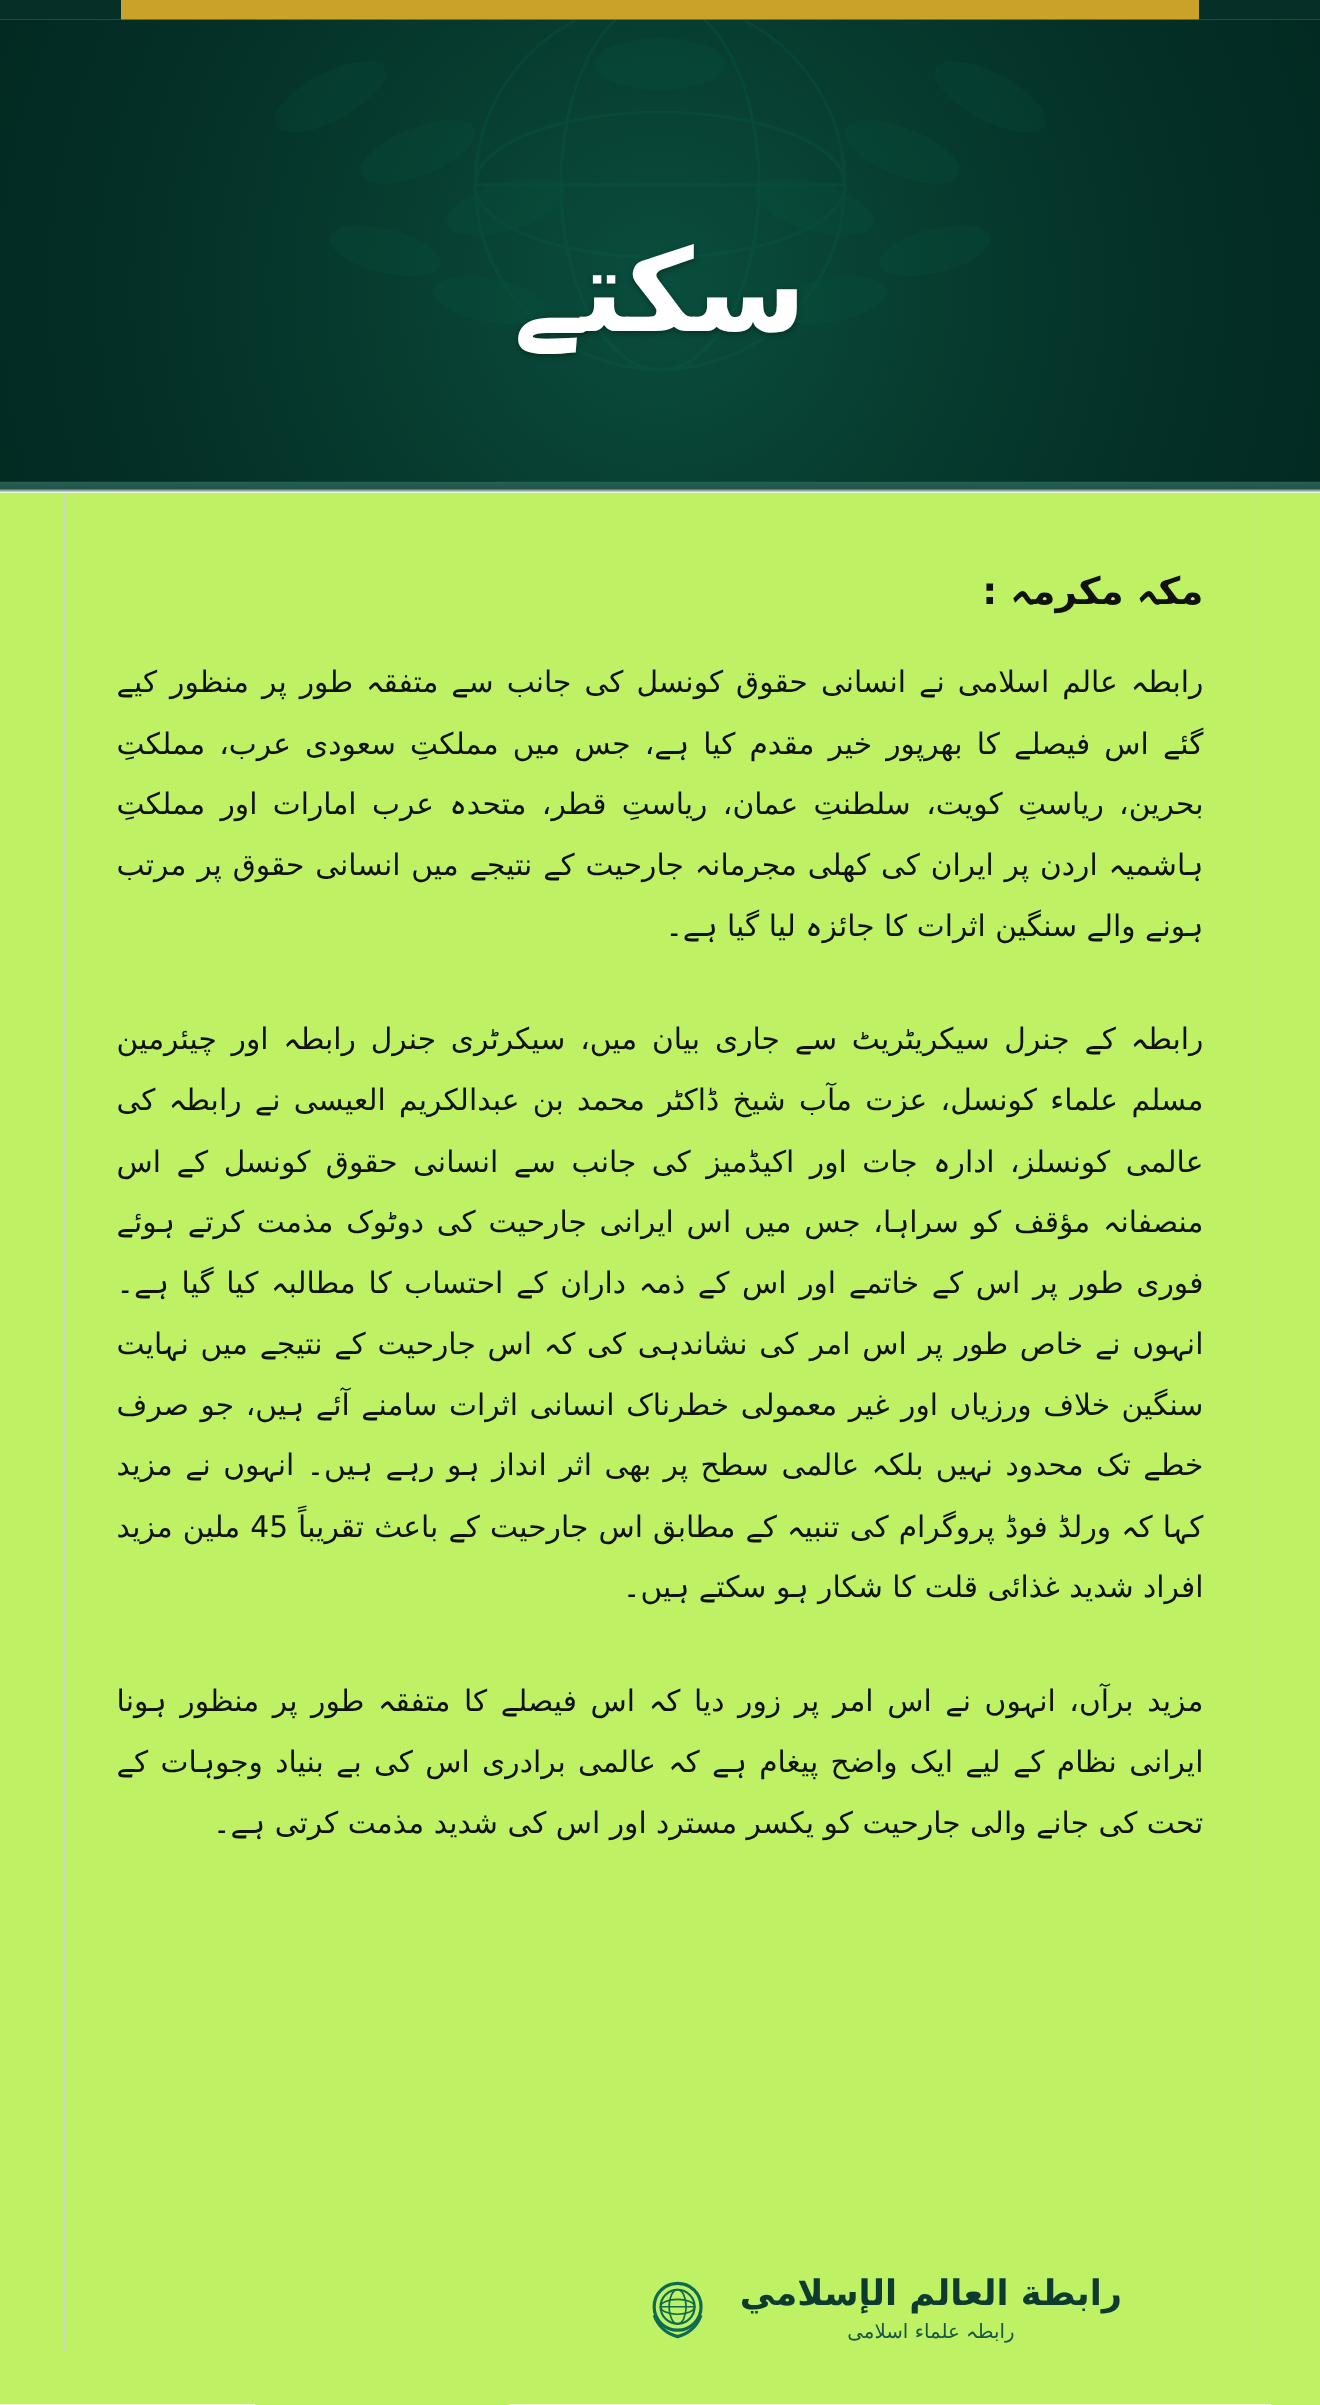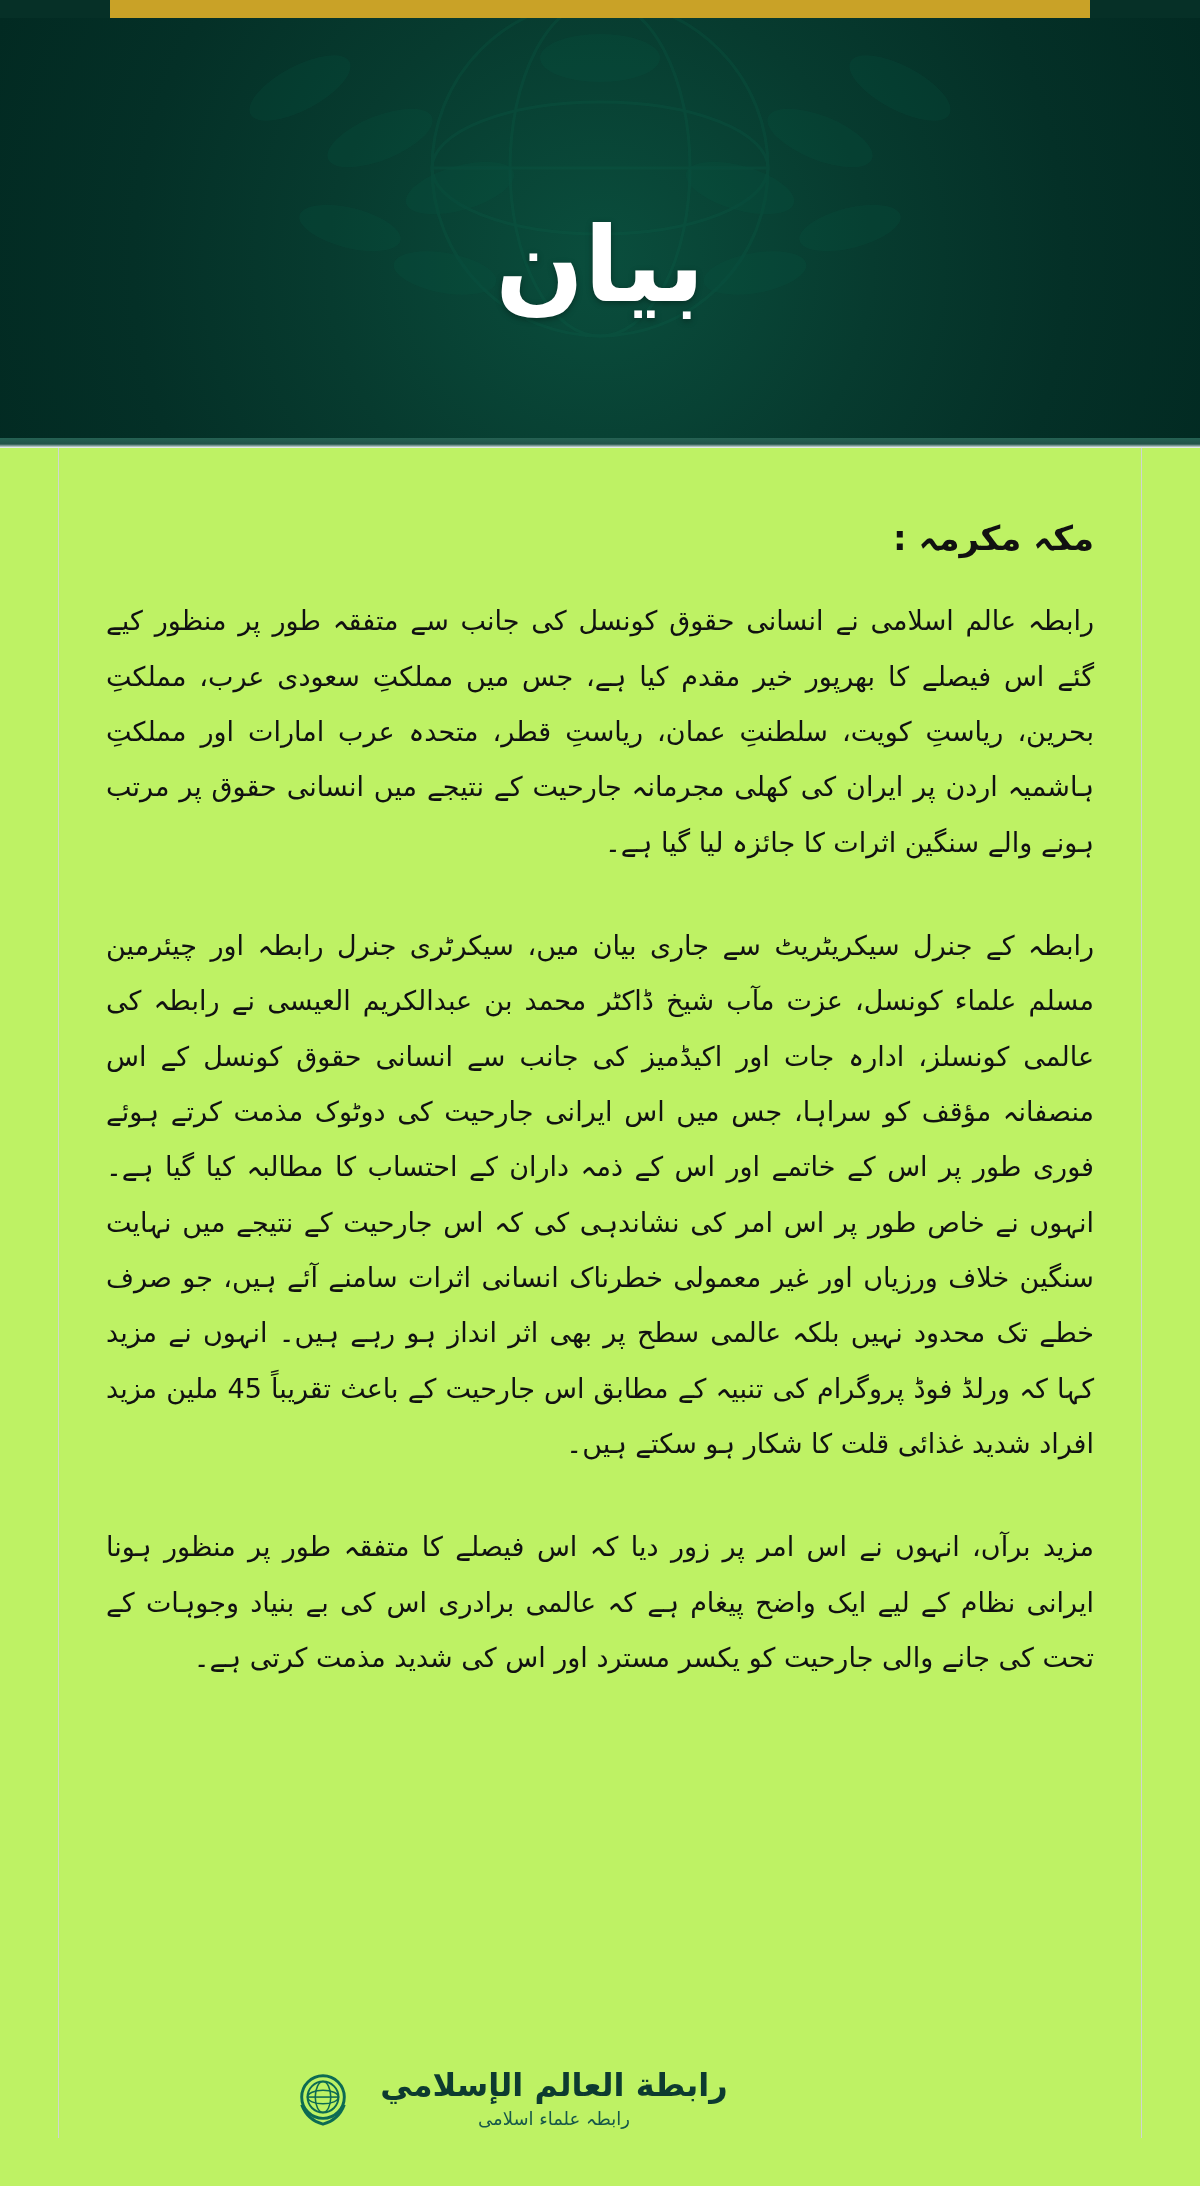--- a/index.html
+++ b/index.html
@@ -125,21 +125,21 @@
     text-align: justify;
   }
   .para:last-of-type { margin-bottom: 0; }
 
   
   .footer {
     position: absolute;
     bottom: 56px;
     left: 0;
     width: 1020px;
-    text-align: center;
+    text-align: right;
   }
   .footer-inner {
     display: inline-flex;
     align-items: center;
     gap: 26px;
     direction: rtl;
   }
   .footer-wordmark {
     display: flex;
     flex-direction: column;
@@ -184,21 +184,21 @@
         <ellipse cx="300" cy="210" rx="52" ry="20" transform="rotate(14 300 210)"></ellipse>
         <ellipse cx="395" cy="255" rx="52" ry="20" transform="rotate(10 395 255)"></ellipse>
         <ellipse cx="850" cy="70" rx="56" ry="22" transform="rotate(28 850 70)"></ellipse>
         <ellipse cx="770" cy="120" rx="56" ry="22" transform="rotate(22 770 120)"></ellipse>
         <ellipse cx="690" cy="170" rx="56" ry="22" transform="rotate(16 690 170)"></ellipse>
         <ellipse cx="800" cy="210" rx="52" ry="20" transform="rotate(-14 800 210)"></ellipse>
         <ellipse cx="705" cy="255" rx="52" ry="20" transform="rotate(-10 705 255)"></ellipse>
         <ellipse cx="550" cy="40" rx="60" ry="24"></ellipse>
       </g>
     </svg>
-    <div class="header-title">بیان</div>
+    <div class="header-title">سکتے</div>
   </div>
   <div class="header-shadow"></div>
 
   <div class="body-wrap">
     <div class="rule-left"></div>
     <div class="rule-right"></div>
 
     <div class="content">
       <div class="dateline">مکہ مکرمہ :</div>
       <p class="para">رابطہ عالم اسلامی نے انسانی حقوق کونسل کی جانب سے متفقہ طور پر منظور کیے گئے اس فیصلے کا بھرپور خیر مقدم کیا ہے، جس میں مملکتِ سعودی عرب، مملکتِ بحرین، ریاستِ کویت، سلطنتِ عمان، ریاستِ قطر، متحدہ عرب امارات اور مملکتِ ہاشمیہ اردن پر ایران کی کھلی مجرمانہ جارحیت کے نتیجے میں انسانی حقوق پر مرتب ہونے والے سنگین اثرات کا جائزہ لیا گیا ہے۔</p>

